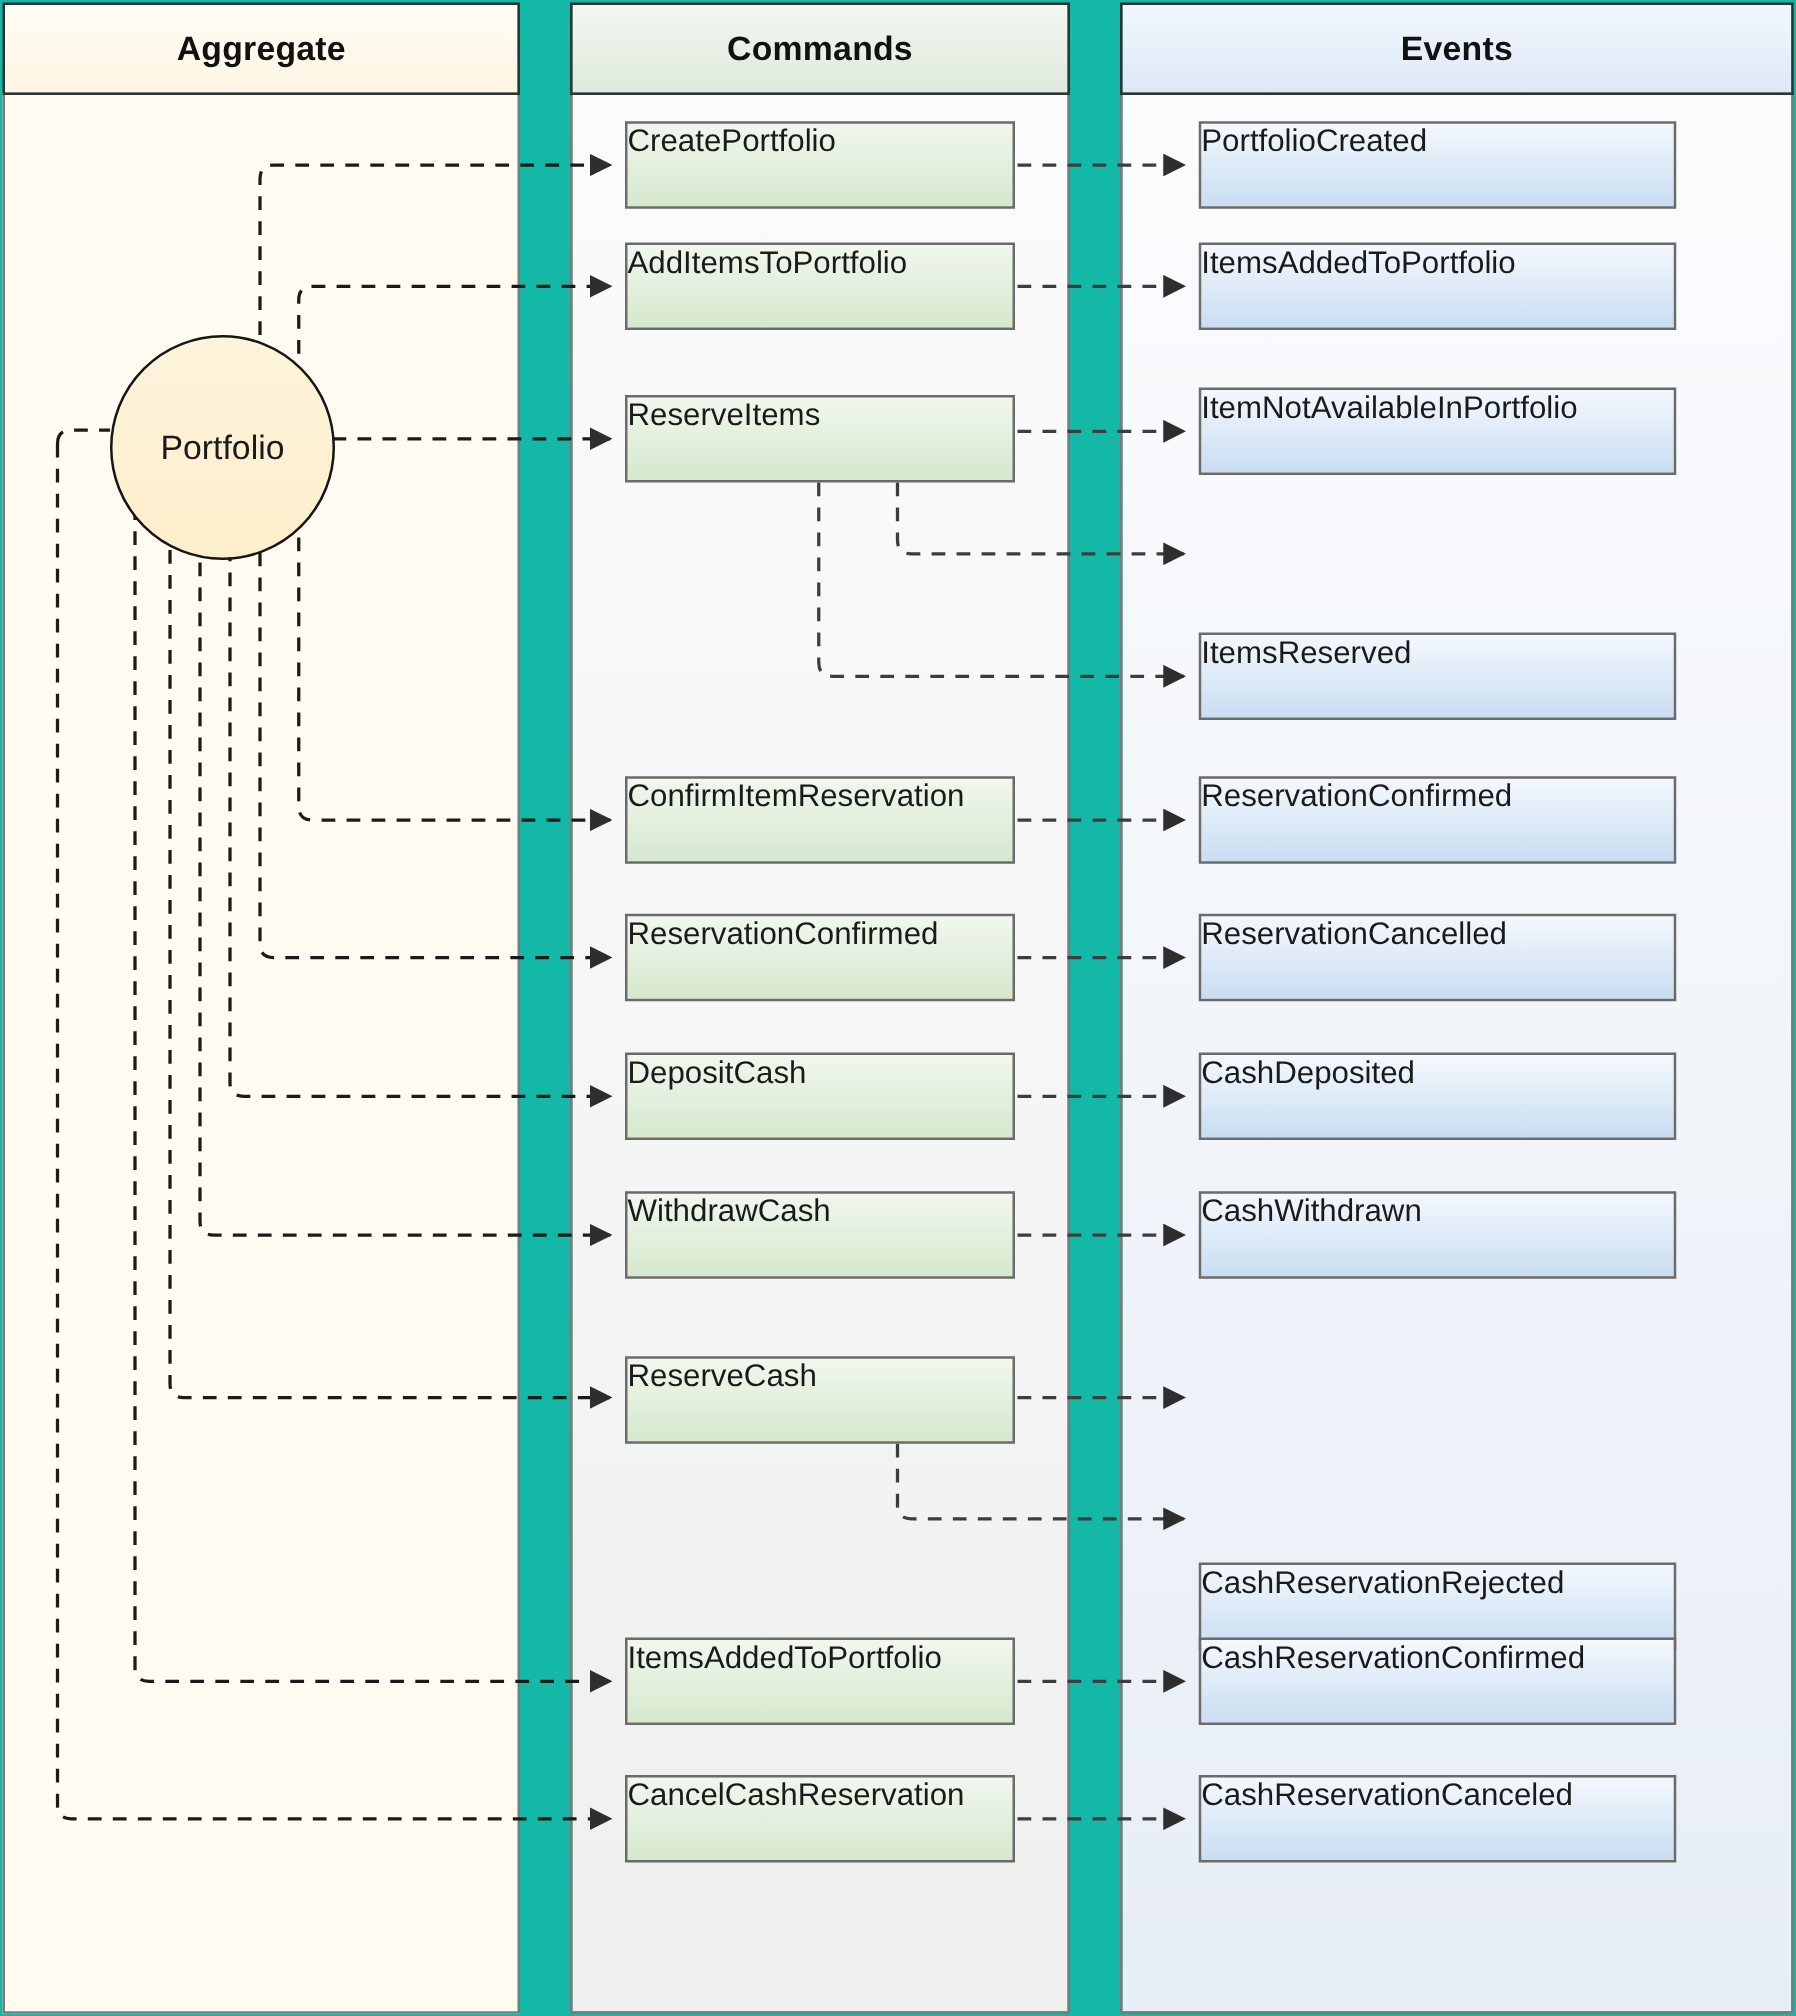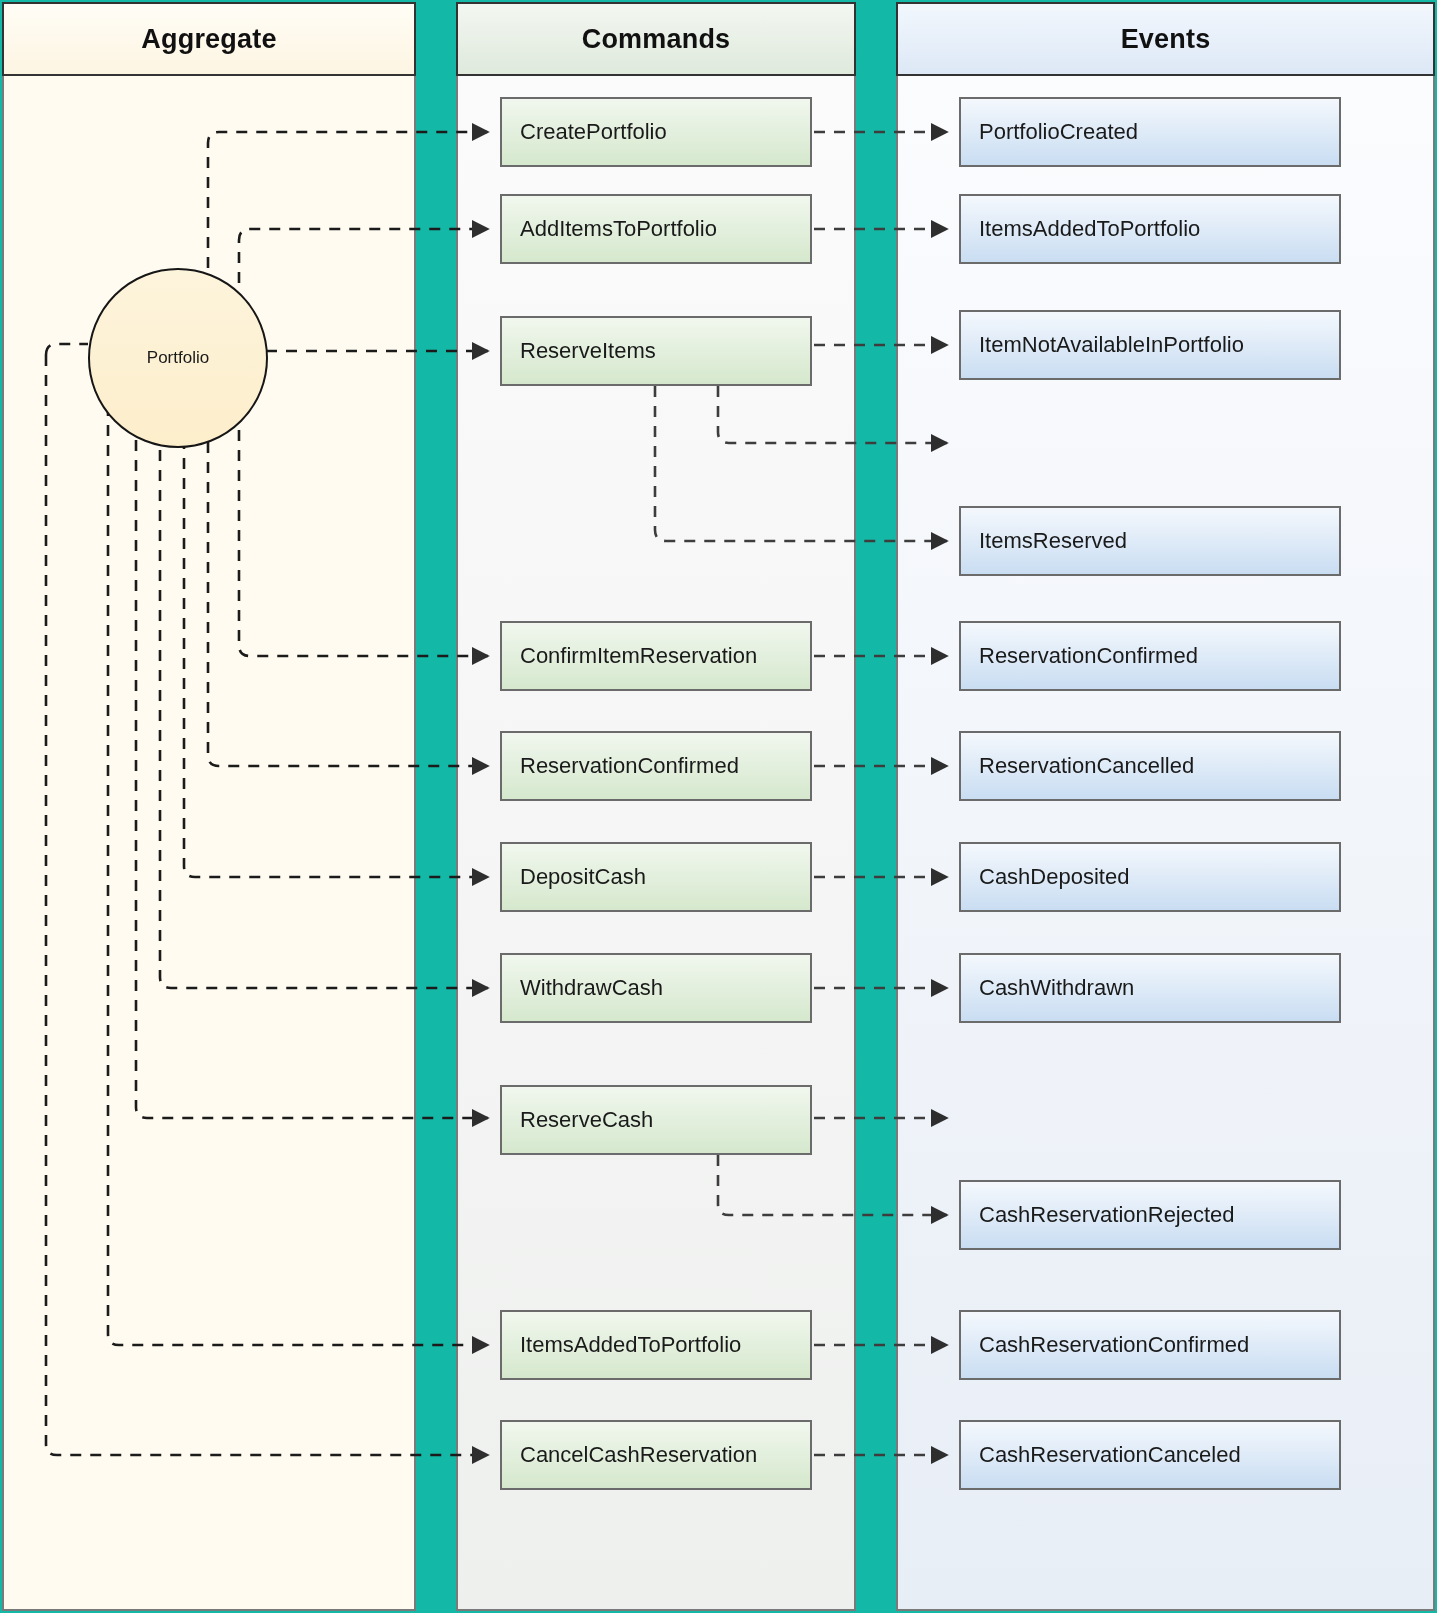--- a/index.html
+++ b/index.html
@@ -18,34 +18,34 @@
   #panel-cmd{left:456px;top:74px;width:400px;height:1537px;
       background:linear-gradient(180deg,#fbfbfb 0%,#eef0ee 100%);}
   #hdr-cmd{left:456px;top:2px;width:400px;height:74px;
       background:linear-gradient(180deg,#f3f7f1 0%,#dfe9dc 100%);}
 
   #panel-evt{left:896px;top:74px;width:539px;height:1537px;
       background:linear-gradient(180deg,#fbfcfe 0%,#e8eef6 100%);}
   #hdr-evt{left:896px;top:2px;width:539px;height:74px;
       background:linear-gradient(180deg,#f2f7fd 0%,#dde8f6 100%);}
 
-  .node{position:absolute;box-sizing:border-box;display:flex;align-items:center;
-      font-size:22px;color:#1a1a1a;padding-left:18px;white-space:nowrap;}
+  .node{position:absolute;box-sizing:border-box;display:flex;
+      font-size:25px;color:#1a1a1a;white-space:nowrap;}
 
   .cmd-node{left:500px;width:312px;height:70px;border:2px solid #6b6b6b;
       background:linear-gradient(180deg,#f1f7ee 0%,#d5e8cd 100%);}
 
   .evt-node{left:959px;width:382px;height:70px;border:2px solid #6b6b6b;
       background:linear-gradient(180deg,#f4f8fd 0%,#c9ddf2 100%);}
 
   .agg-node{position:absolute;left:88px;top:268px;width:176px;height:176px;
       border-radius:50%;border:2px solid #161616;
       background:linear-gradient(180deg,#fdf4dc 0%,#fdeecb 100%);
       display:flex;align-items:center;justify-content:center;
-      font-size:17px;color:#1a1a1a;}
+      font-size:27px;color:#1a1a1a;}
 
   svg#edges{position:absolute;left:0;top:0;width:1437px;height:1613px;
       pointer-events:none;overflow:visible;}
   .edge{fill:none;stroke:#1b1b1b;stroke-width:2.6;stroke-dasharray:11 9;
       stroke-linecap:butt;}
   .edge2{fill:none;stroke:#3d3d3d;stroke-width:2.6;stroke-dasharray:11 9;}
 </style>
 </head>
 <body>
 
@@ -151,21 +151,21 @@
     </div>
   <div class="node evt-node" style="top:731px">
       <span>ReservationCancelled</span>
     </div>
   <div class="node evt-node" style="top:842px">
       <span>CashDeposited</span>
     </div>
   <div class="node evt-node" style="top:953px">
       <span>CashWithdrawn</span>
     </div>
-  <div class="node evt-node" style="top:1180px">
+  <div class="node evt-node" style="top:1250px">
       <span>CashReservationRejected</span>
     </div>
   <div class="node evt-node" style="top:1310px">
       <span>CashReservationConfirmed</span>
     </div>
   <div class="node evt-node" style="top:1420px">
       <span>CashReservationCanceled</span>
     </div>
 
 </div>

